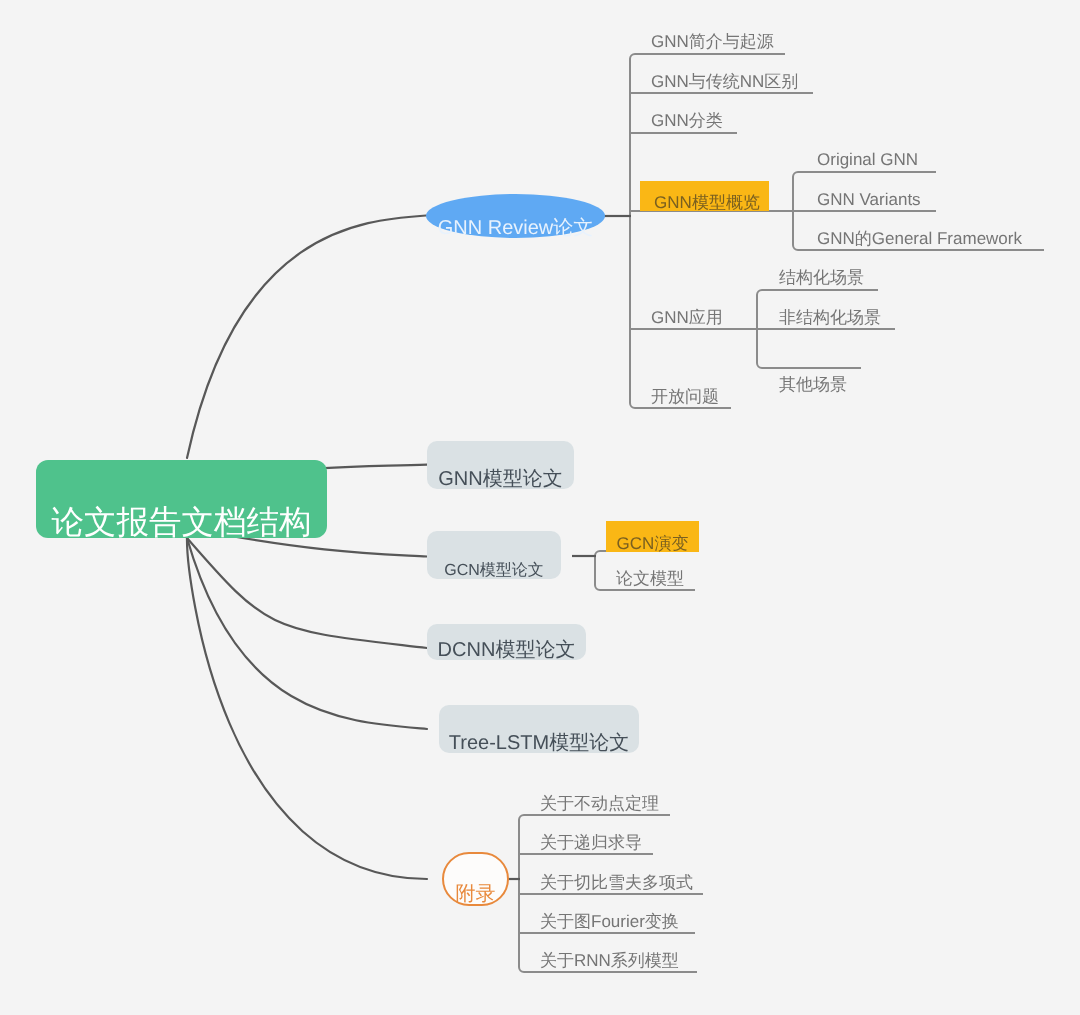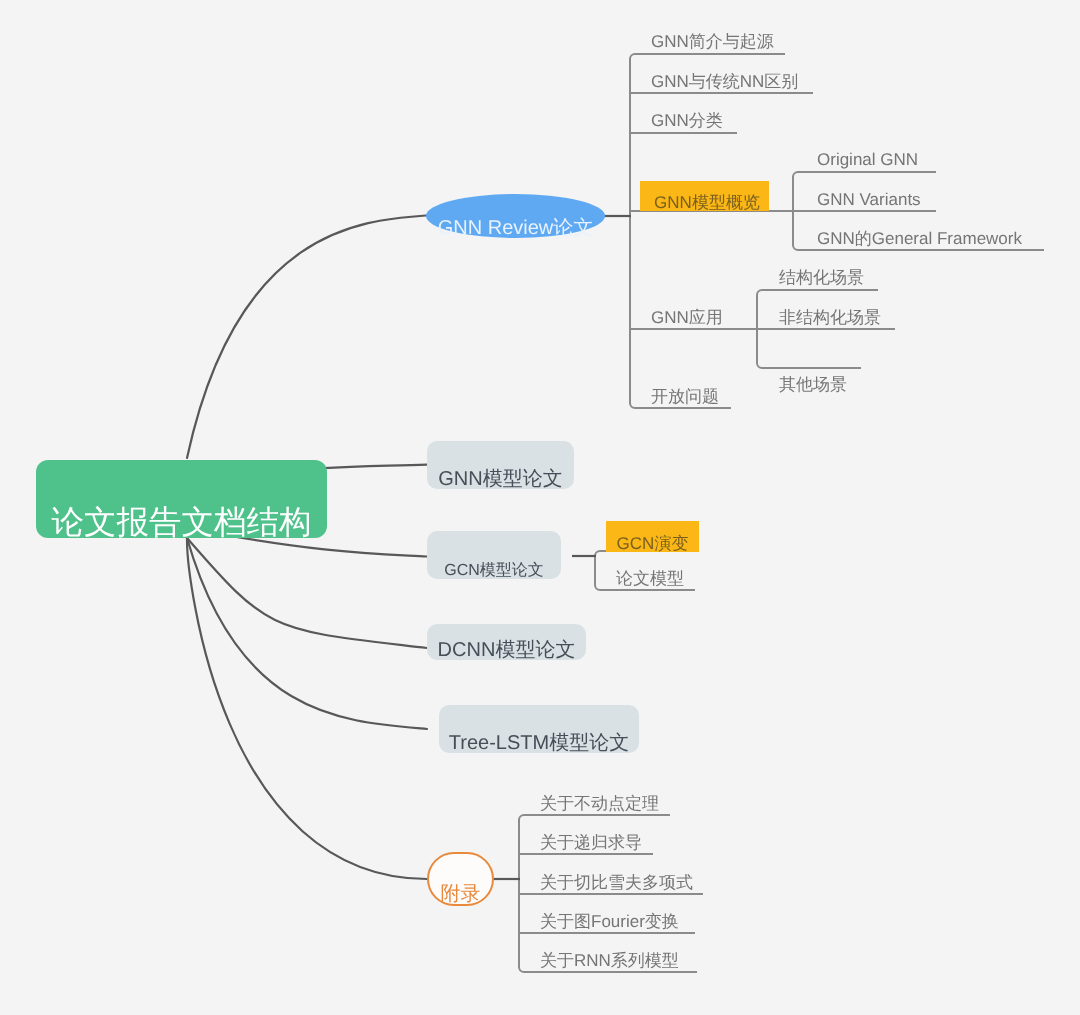--- a/index.html
+++ b/index.html
@@ -83,21 +83,21 @@
     <span>GCN模型论文</span>
   </div>
   <div class="node" style="left:427px;top:624px;width:159px;height:36px;border-radius:10px;
               background:#dae1e4;color:#454f58;font-size:20px;padding-top:3px;">
     <span>DCNN模型论文</span>
   </div>
   <div class="node" style="left:427px;top:705px;width:200px;height:48px;border-radius:10px;
               background:#dae1e4;color:#454f58;font-size:20px;padding-top:3px;margin-left:12px;">
     <span>Tree-LSTM模型论文</span>
   </div>
-  <div class="node" style="left:427px;top:852px;width:67px;height:54px;border-radius:27px;
+  <div class="node" style="left:442px;top:852px;width:67px;height:54px;border-radius:27px;
               background:#fdfcfb;border:2px solid #e8893c;color:#e8893c;font-size:20px;padding-top:4px;">
     <span>附录</span>
   </div>
 
   <div class="leaf" style="left:651px;top:33.0px;"><span>GNN简介与起源</span></div>
   <div class="leaf" style="left:651px;top:72.5px;"><span>GNN与传统NN区别</span></div>
   <div class="leaf" style="left:651px;top:112.0px;"><span>GNN分类</span></div>
 
   <div class="node" style="left:640px;top:181px;width:129px;height:30px;background:#fab715;
               color:#7a6020;font-size:17px;padding-left:5px;">

